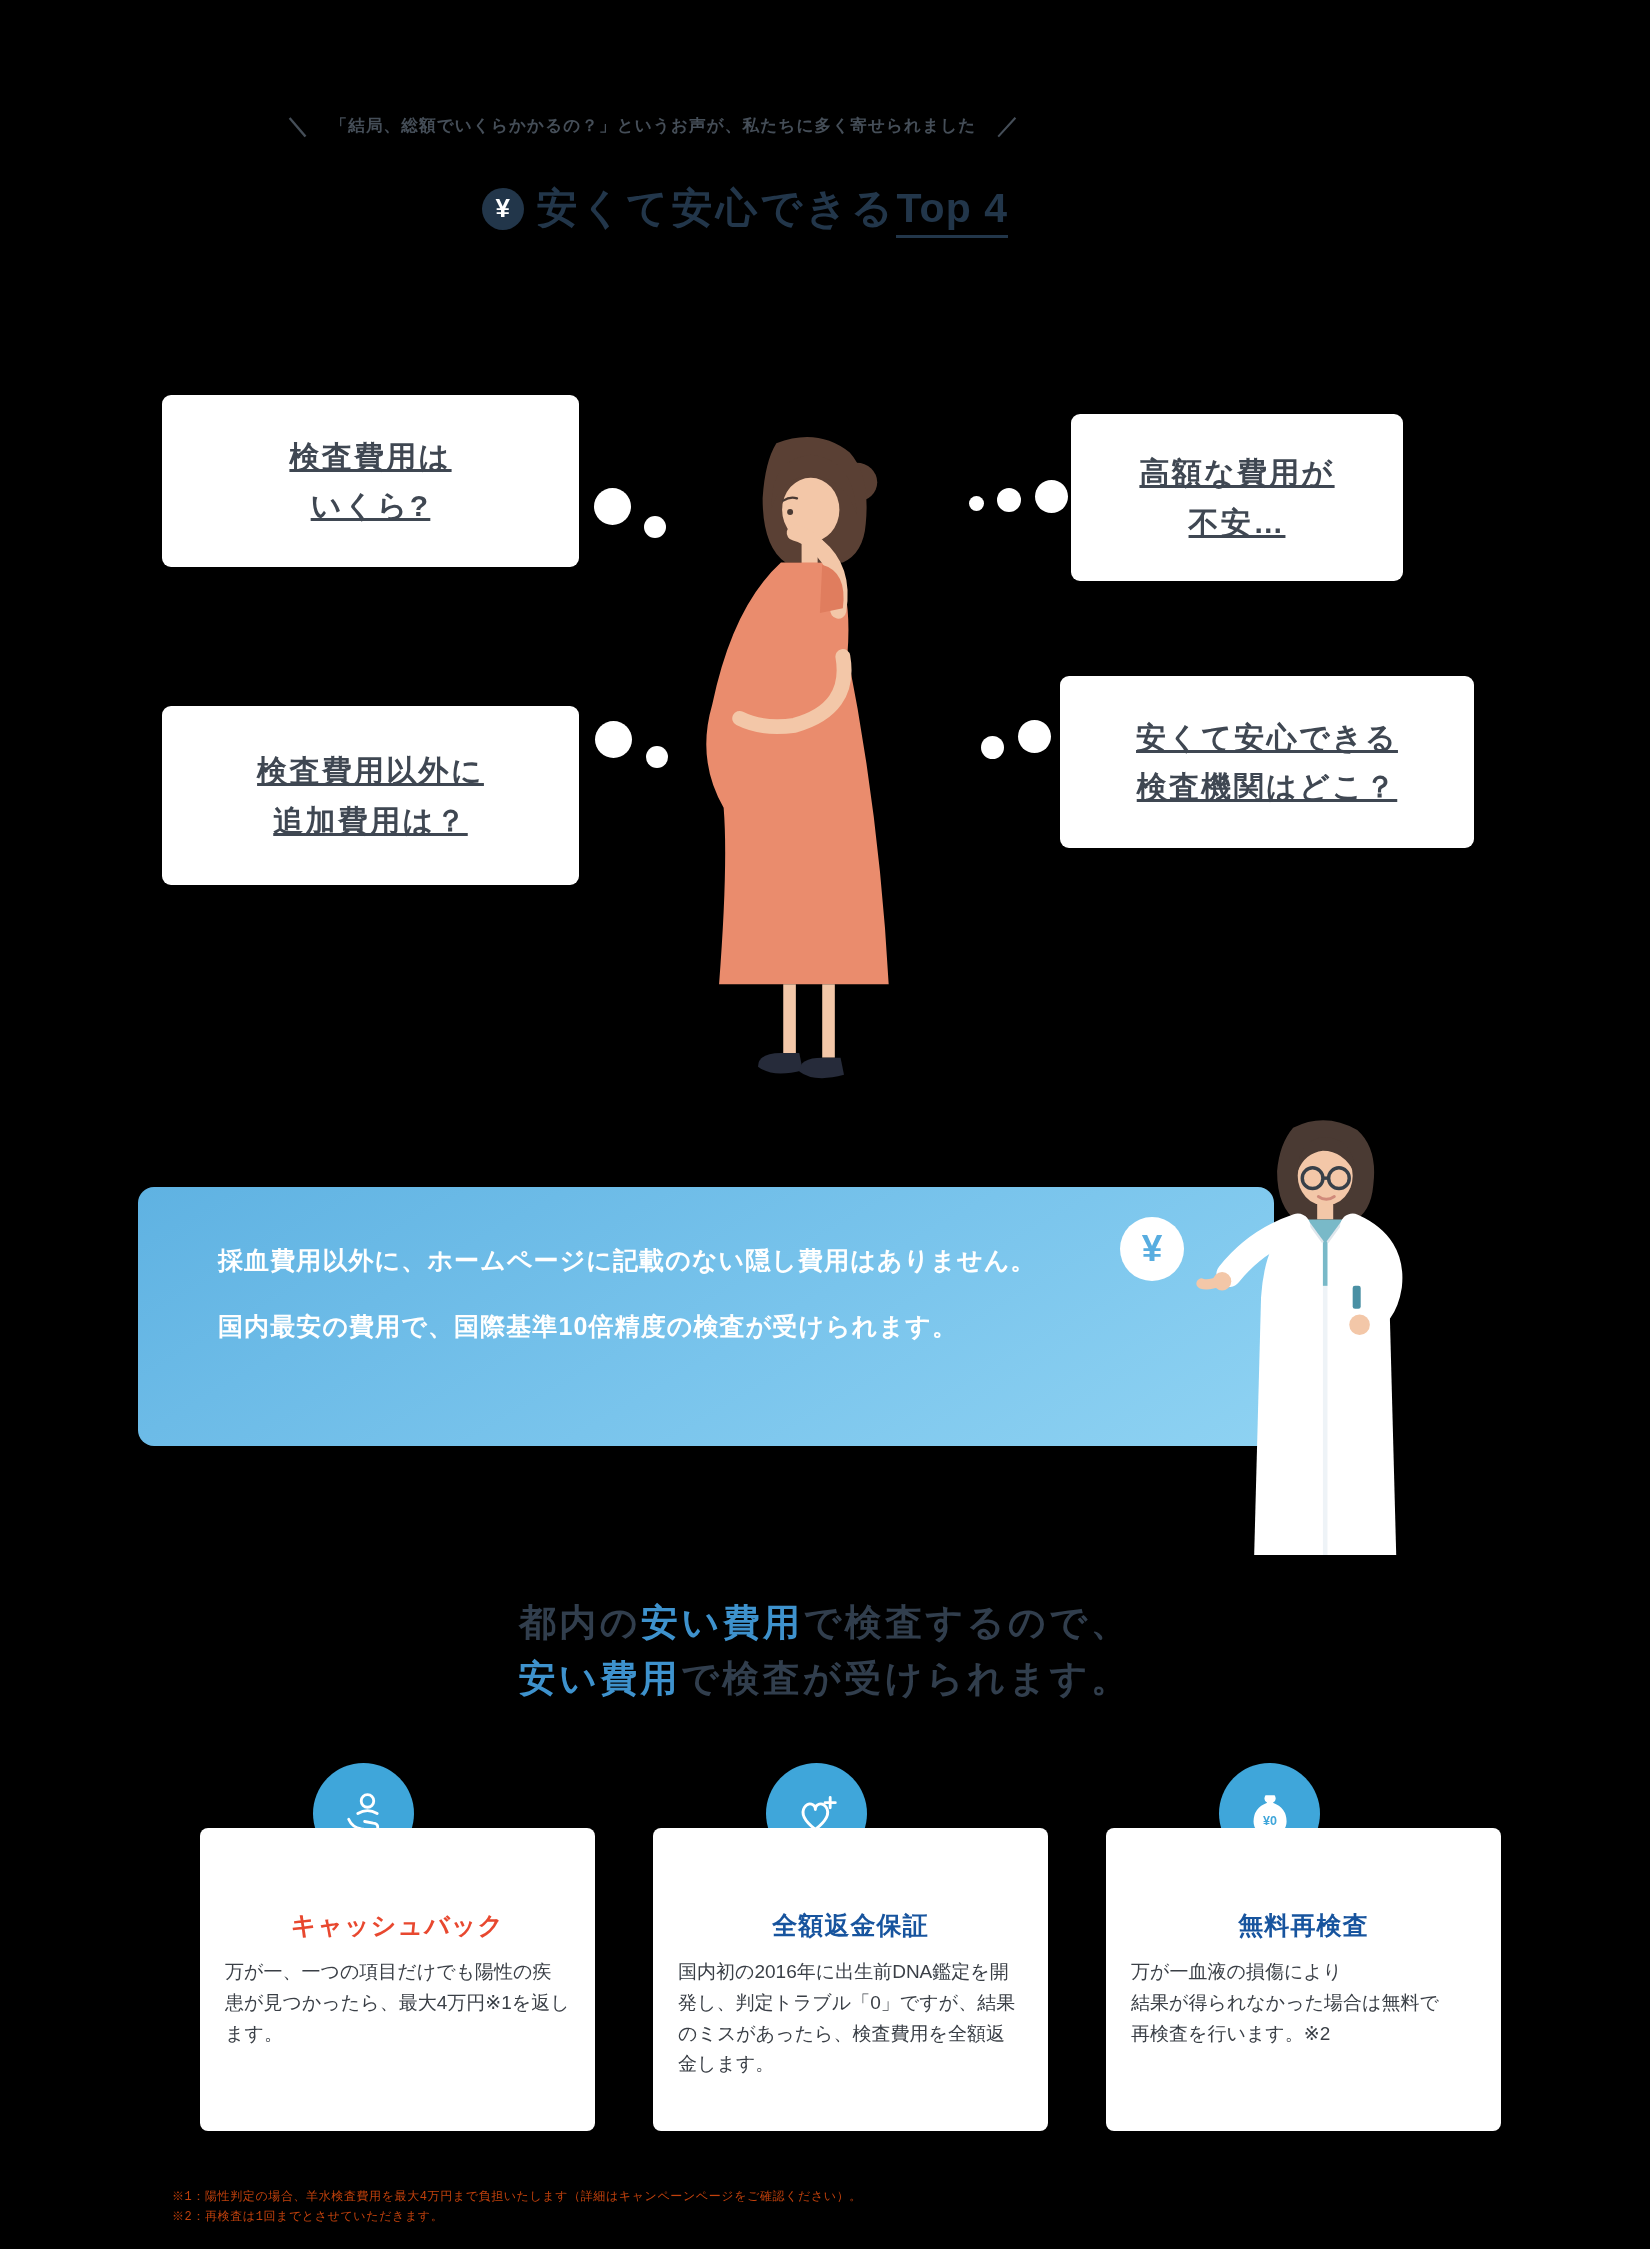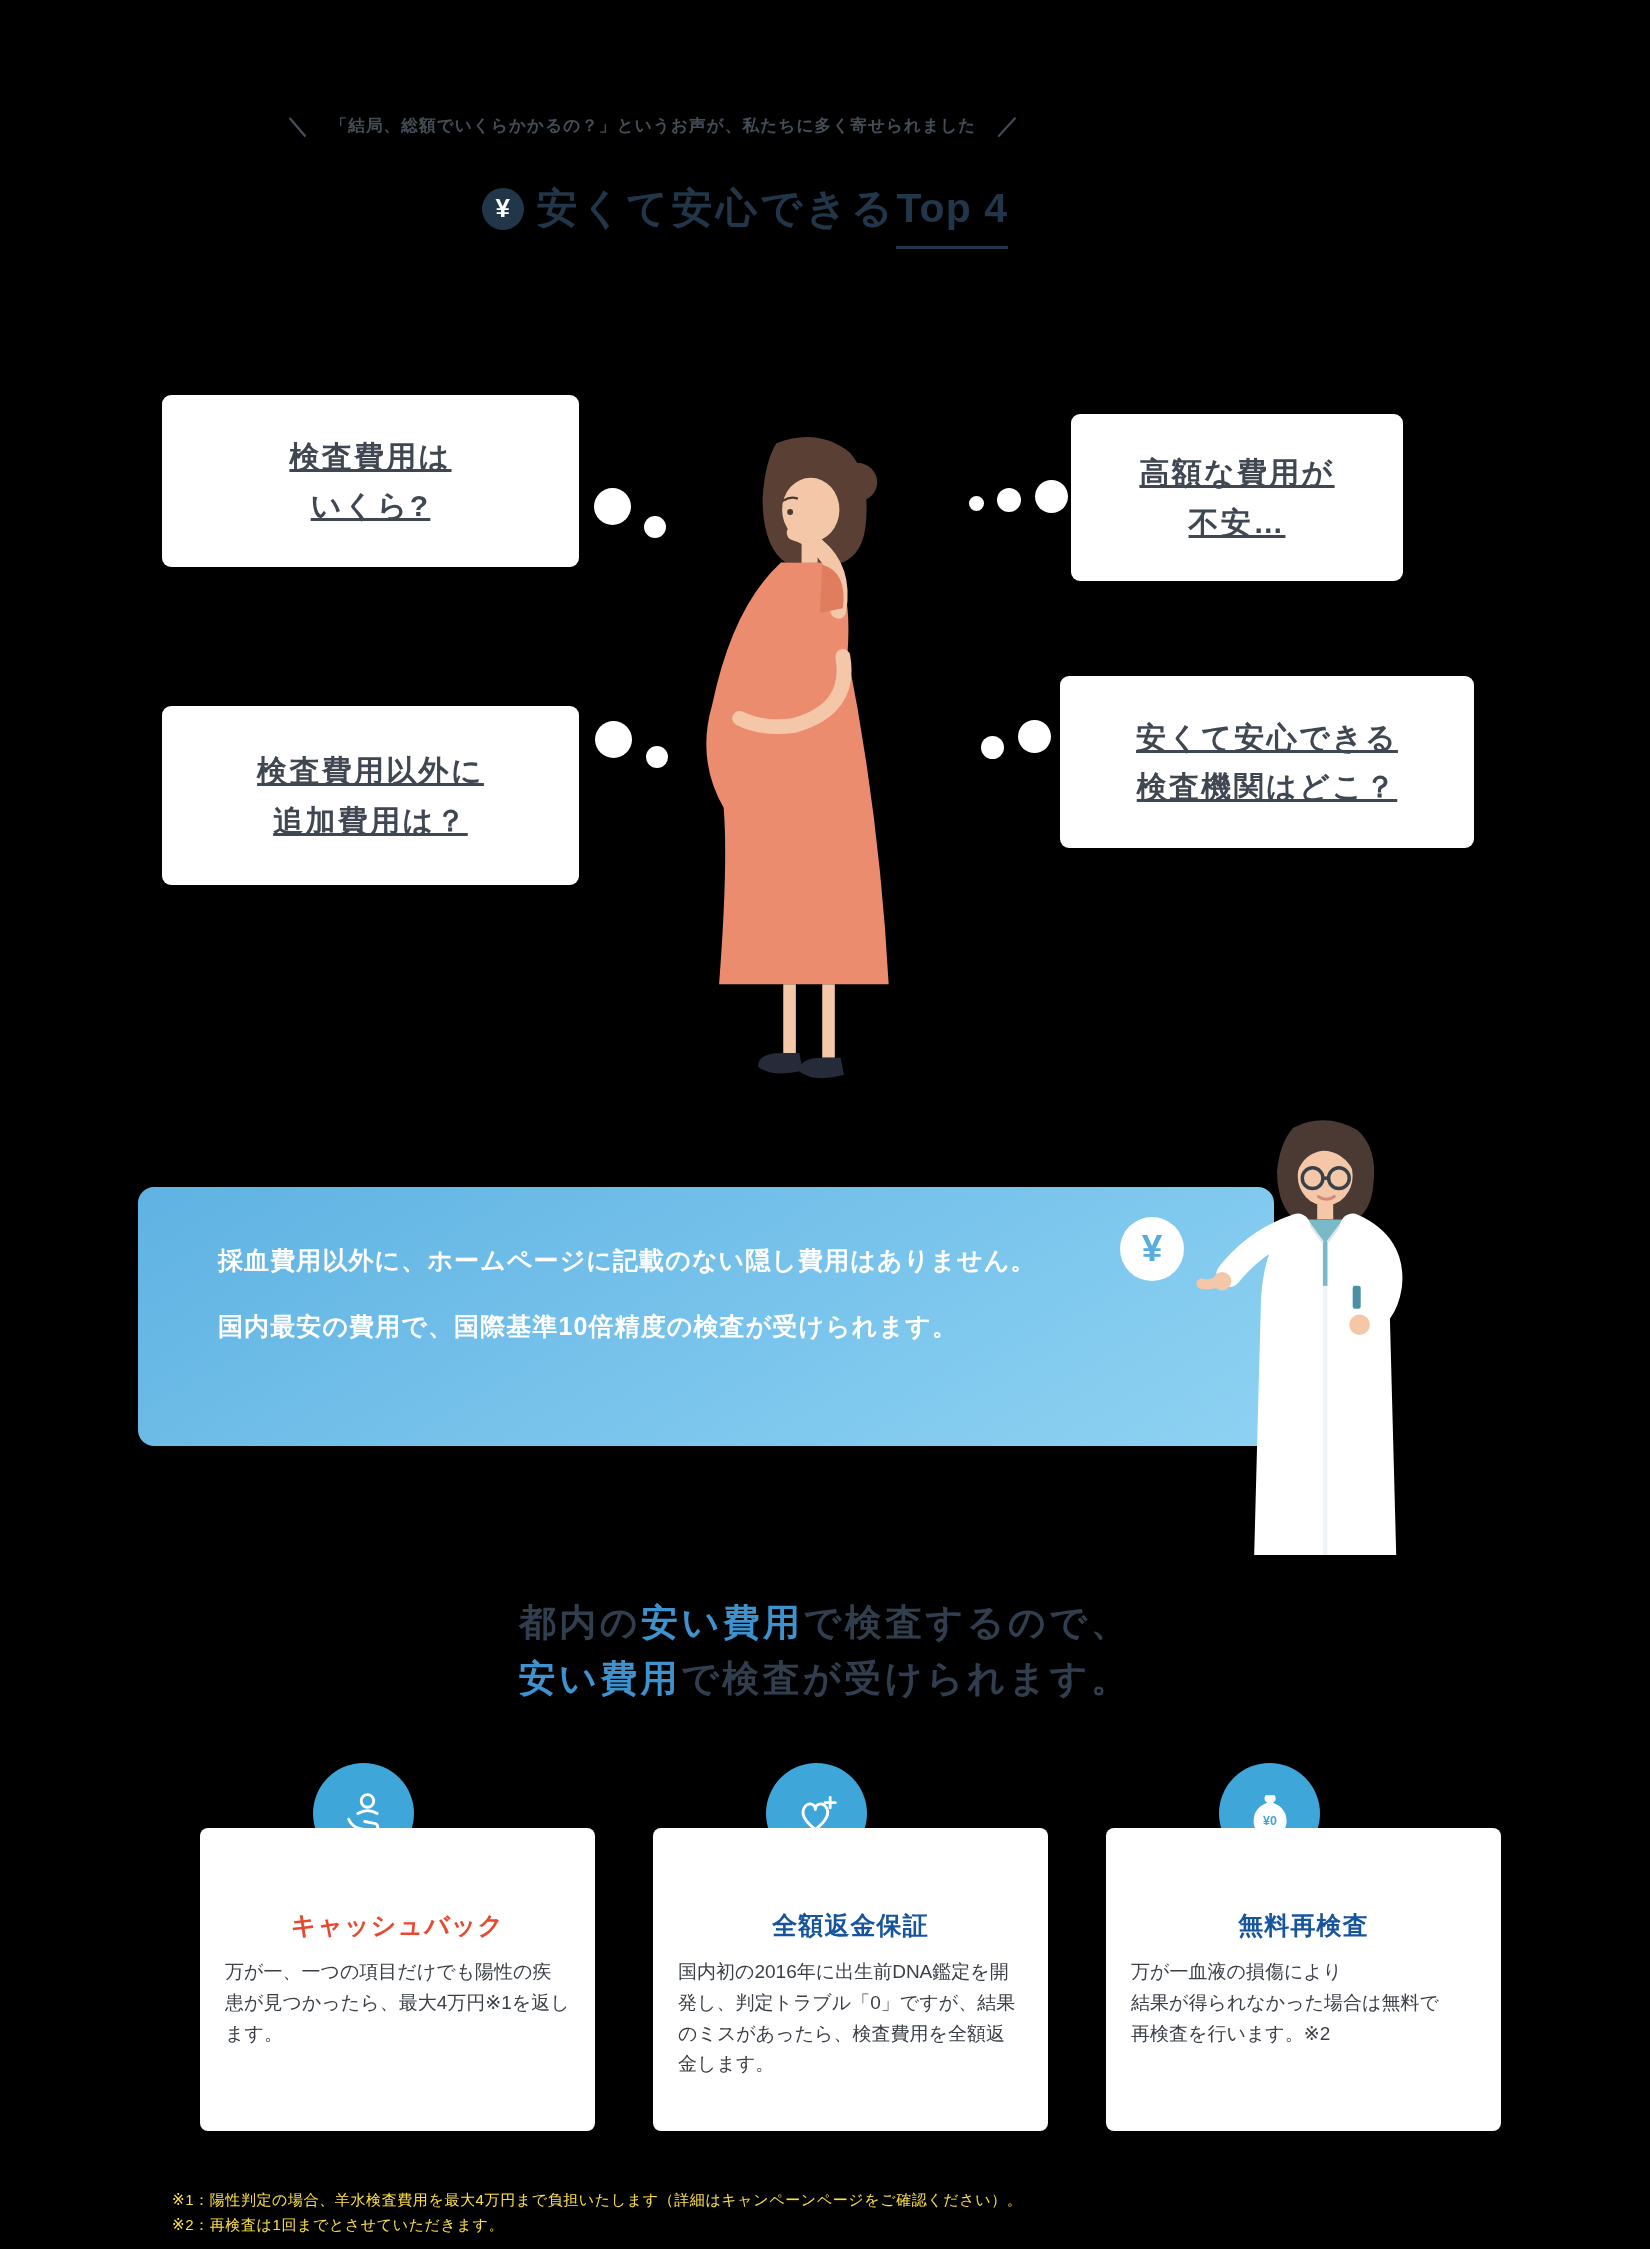--- a/index.html
+++ b/index.html
@@ -12,21 +12,21 @@
            color:#454e58;font-size:16.6px;font-weight:600;letter-spacing:1.1px;}
   .tagline .mark{font-size:22px;font-weight:700;}
 
   
   .heading{position:absolute;top:182px;left:367px;width:756px;height:53px;
            display:flex;justify-content:center;align-items:center;gap:12.6px;}
   .yen-badge{width:42px;height:42px;border-radius:50%;background:#22364a;color:#fff;
              display:flex;align-items:center;justify-content:center;
              font-size:26px;font-weight:700;flex:0 0 auto;}
   .heading-text{font-size:41px;font-weight:800;color:#22364a;letter-spacing:3.4px;white-space:nowrap;}
-  .heading-text .underlined{border-bottom:3.4px solid #22364a;padding-bottom:15px;letter-spacing:1.1px;}
+  .heading-text .underlined{border-bottom:3.4px solid #22364a;padding-bottom:4px;letter-spacing:1.1px;}
 
   
   .bubble{position:absolute;background:#fff;border-radius:9px;display:flex;flex-direction:column;
           justify-content:center;align-items:center;text-align:center;
           font-weight:700;color:#3f4752;font-size:30px;line-height:1.65;letter-spacing:2.3px;text-decoration:underline;}
   .bubble1{left:162px;top:395px;width:417px;height:172px;}
   .bubble2{left:1071px;top:414px;width:332px;height:167px;}
   .bubble3{left:162px;top:706px;width:417px;height:179px;}
   .bubble4{left:1060px;top:676px;width:414px;height:172px;}
   .dot{position:absolute;background:#fff;border-radius:50%;}
@@ -64,22 +64,22 @@
   .card{position:absolute;top:1828px;width:395px;height:303px;background:#fff;border-radius:8px;box-sizing:border-box;margin-left:34px;}
   .card1{left:166px;}.card2{left:619px;}.card3{left:1072px;}
   .card-icon{position:absolute;top:1763px;width:101px;height:101px;border-radius:50%;background:#3fa6da;
              display:flex;align-items:center;justify-content:center;}
   .icon1{left:313px;}.icon2{left:766px;}.icon3{left:1219px;}
   .card-title{margin-top:81px;text-align:center;font-size:25px;font-weight:800;letter-spacing:1.1px;}
   .card-body{margin:15px 25px 0;font-size:19px;line-height:1.62;color:#3a3f46;
              white-space:pre-line;text-align:left;}
 
   
-  .footnotes{position:absolute;left:172px;top:2188px;font-size:15px;color:#fde047;
-             line-height:1.65;letter-spacing:0.6px;}
+  .footnotes{position:absolute;left:172px;top:2188px;font-size:12px;color:#c2410c;
+             line-height:1.65;letter-spacing:0.6px;font-family:Liberation Mono, monospace;}
 </style>
 </head>
 <body>
 
 <div class="page">
 
   <div class="tagline">
     <span class="mark">＼</span>
     <span>「結局、総額でいくらかかるの？」というお声が、私たちに多く寄せられました</span>
     <span class="mark">／</span>

